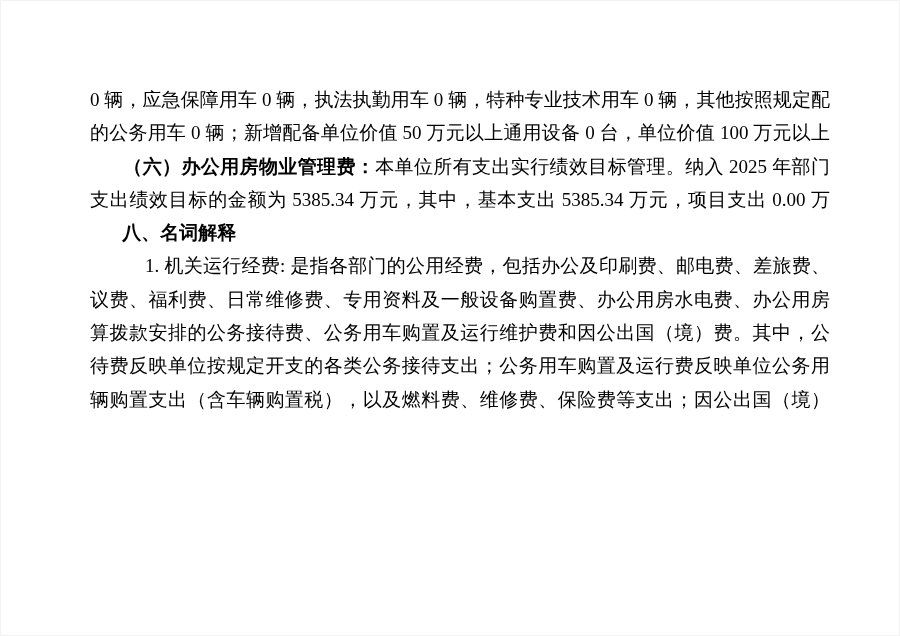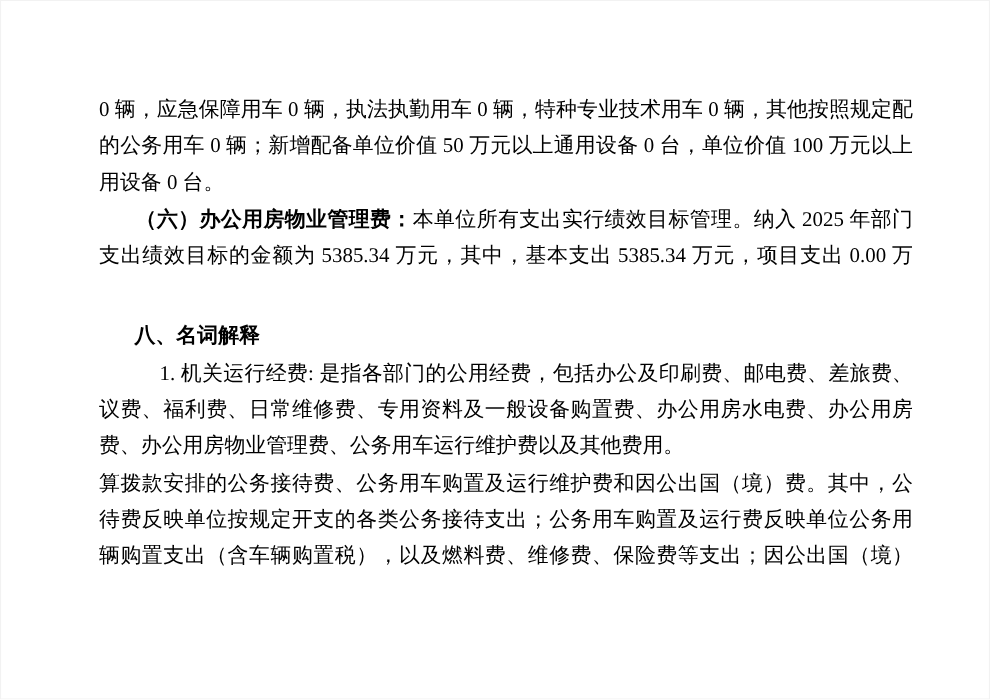--- a/index.html
+++ b/index.html
@@ -43,33 +43,31 @@
   .bold { font-weight: bold; }
 </style>
 </head>
 <body>
 
 <div class="page">
   <div class="doc" style="color: rgb(0, 0, 0);">
       <div class="block paragraph">
         <div class="line just"><span>0 辆，应急保障用车 0 辆，执法执勤用车 0 辆，特种专业技术用车 0 辆，其他按照规定配备</span></div>
         <div class="line just"><span>的公务用车 0 辆；新增配备单位价值 50 万元以上通用设备 0 台，单位价值 100 万元以上专</span></div>
-        <div class="line"><span>用设备 0 台。</span></div>
       </div>
       <div class="block paragraph">
         <div class="line just" style="padding-left: 1.75em;"><span class="bold">（六）办公用房物业管理费：</span><span>本单位所有支出实行绩效目标管理。纳入 2025 年部门整体</span></div>
         <div class="line just"><span>支出绩效目标的金额为 5385.34 万元，其中，基本支出 5385.34 万元，项目支出 0.00 万元，</span></div>
       </div>
       <div class="block heading">
-        <div class="line" style="padding-left: 1.7em; margin-top: 40px;"><span class="bold">八、名词解释</span></div>
+        <div class="line" style="padding-left: 1.7em;"><span class="bold">八、名词解释</span></div>
       </div>
       <div class="block paragraph">
         <div class="line just" style="padding-left: 2.9em;"><span>1. 机关运行经费: 是指各部门的公用经费，包括办公及印刷费、邮电费、差旅费、会</span></div>
         <div class="line just"><span>议费、福利费、日常维修费、专用资料及一般设备购置费、办公用房水电费、办公用房取暖</span></div>
-        <div class="line"><span>费、办公用房物业管理费、公务用车运行维护费以及其他费用。</span></div>
       </div>
       <div class="block paragraph">
         <div class="line just"><span>算拨款安排的公务接待费、公务用车购置及运行维护费和因公出国（境）费。其中，公务接</span></div>
         <div class="line just"><span>待费反映单位按规定开支的各类公务接待支出；公务用车购置及运行费反映单位公务用车车</span></div>
         <div class="line just"><span>辆购置支出（含车辆购置税），以及燃料费、维修费、保险费等支出；因公出国（境）费反</span></div>
       </div>
     </div>
 </div>
 
 </body></html>

